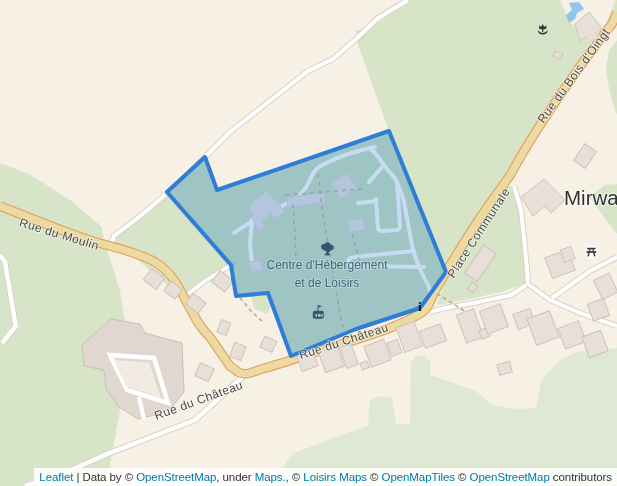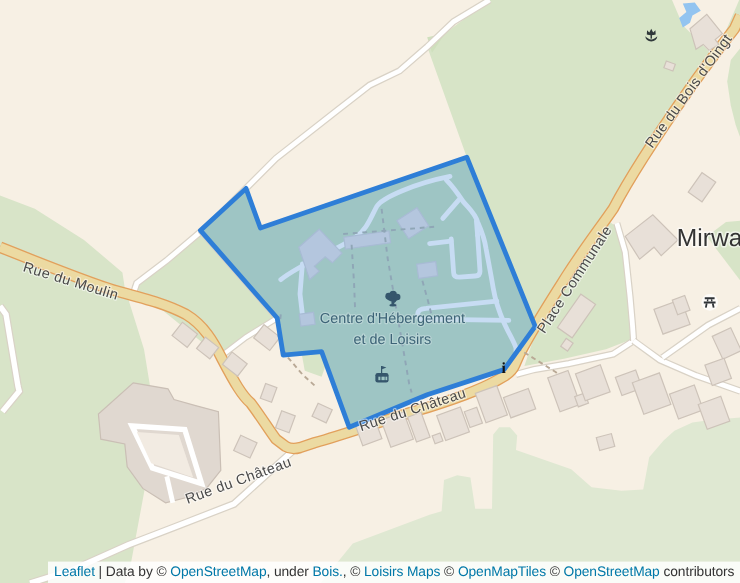--- a/index.html
+++ b/index.html
@@ -243,13 +243,13 @@
 <text x="577" y="78" font-size="12" fill="#4a4a4a" stroke="#ffffff" stroke-width="2" stroke-opacity="0.55" paint-order="stroke" stroke-linejoin="round" letter-spacing="0.4" text-anchor="middle" transform="rotate(-54 577 78)">Rue du Bois d'Oingt</text>
 
 <text x="564" y="205" font-size="20.5" fill="#333333" stroke="#ffffff" stroke-width="2.5" stroke-opacity="0.6" paint-order="stroke" stroke-linejoin="round">Mirwart</text>
 
 <text x="327" y="269" font-size="12" fill="#3d6477" stroke="#c9dde0" stroke-width="2" stroke-opacity="0.6" paint-order="stroke" stroke-linejoin="round" text-anchor="middle">Centre d'Hébergement</text>
 
 <text x="327" y="287" font-size="12" fill="#3d6477" stroke="#c9dde0" stroke-width="2" stroke-opacity="0.6" paint-order="stroke" stroke-linejoin="round" text-anchor="middle">et de Loisirs</text>
 </svg>
 </div>
 
-<div id="attr"><a>Leaflet</a> | Data by © <a>OpenStreetMap</a>, under <a>Bois.</a>, © <a>Loisirs Maps</a> © <a>OpenMapTiles</a> © <a>OpenStreetMap</a> contributors</div>
+<div id="attr"><a>Leaflet</a> | Data by © <a>OpenStreetMap</a>, under <a>Maps.</a>, © <a>Loisirs Maps</a> © <a>OpenMapTiles</a> © <a>OpenStreetMap</a> contributors</div>
 
 </body></html>

